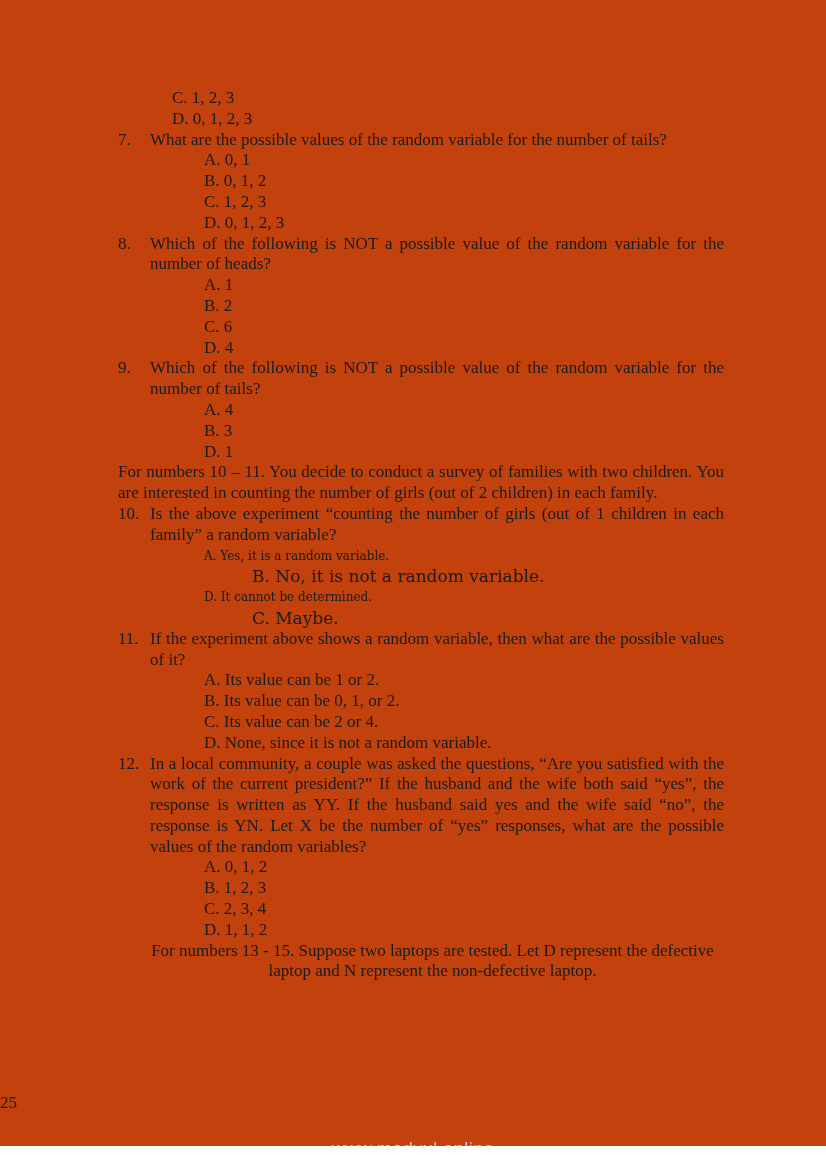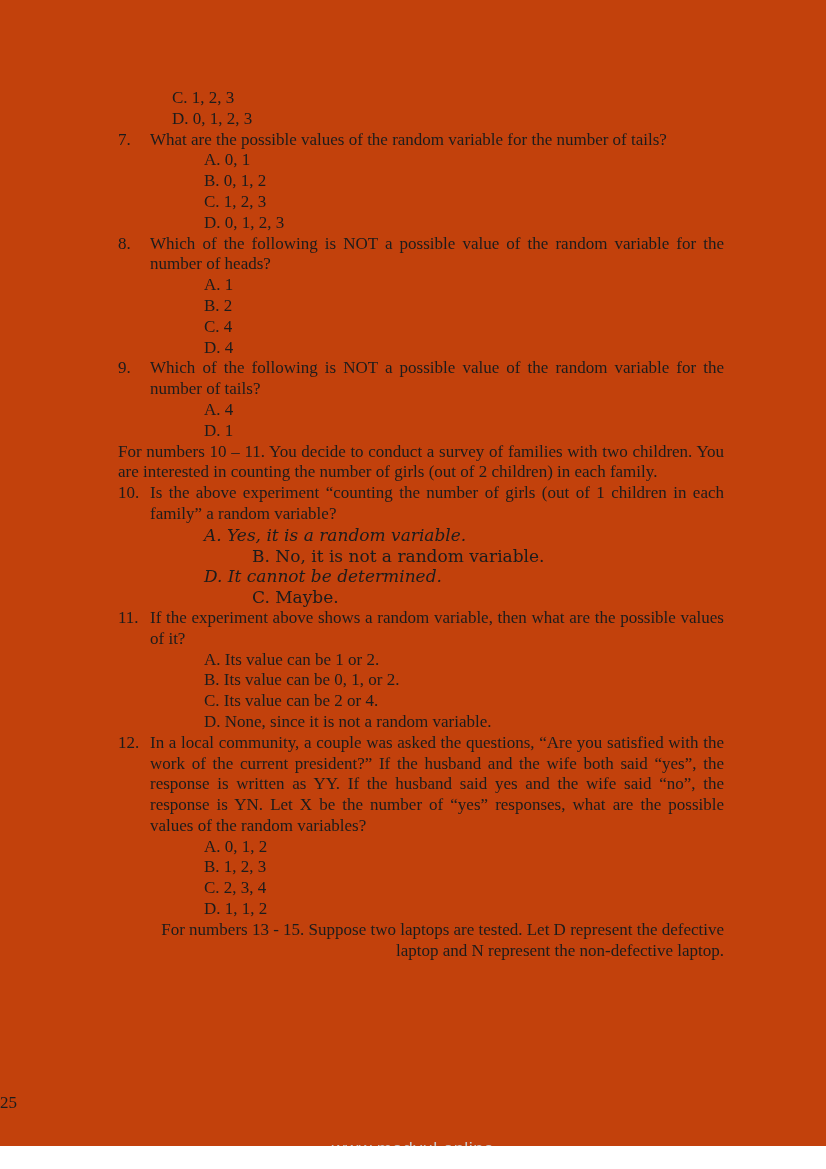--- a/index.html
+++ b/index.html
@@ -39,30 +39,29 @@
     left: 0;
     top: 0;
   }
   .qtext {
     text-align: justify;
   }
   .intro {
     text-align: justify;
   }
   .intro-plain {
-    text-align: right;
+    text-align: center;
     padding-left: 7px;
     margin-left: 16px;
   }
   
   .f-alt {
     font-family: "DejaVu Serif", serif;
-    font-size: 17px;
+    font-size: 12px;
     white-space: nowrap;
-    font-style: italic;
   }
   .f-alt-lg {
     font-family: "DejaVu Serif", serif;
     font-size: 17px;
     white-space: nowrap;
     margin-left: 48px;
   }
   .page-number {
     position: absolute;
     top: 1093px;
@@ -106,30 +105,31 @@
         <div class="opt">D. 0, 1, 2, 3</div>
       </div>
     </div>
 
     <div class="question">
       <span class="qnum">8.</span>
       <div class="qtext">Which of the following is NOT a possible value of the random variable for the number of heads?</div>
       <div class="options">
         <div class="opt">A. 1</div>
         <div class="opt">B. 2</div>
-        <div class="opt">C. 4</div>
+        <div class="opt">C. 6</div>
         <div class="opt">D. 4</div>
       </div>
     </div>
 
     <div class="question">
       <span class="qnum">9.</span>
       <div class="qtext">Which of the following is NOT a possible value of the random variable for the number of tails?</div>
       <div class="options">
         <div class="opt">A. 4</div>
+        <div class="opt">B. 3</div>
         <div class="opt">D. 1</div>
       </div>
     </div>
 
     <div class="intro">For numbers 10 – 11. You decide to conduct a survey of families with two children. You are interested in counting the number of girls (out of 2 children) in each family.</div>
 
     <div class="question">
       <span class="qnum">10.</span>
       <div class="qtext">Is the above experiment “counting the number of girls (out of 1 children in each family” a random variable?</div>
       <div class="options">

